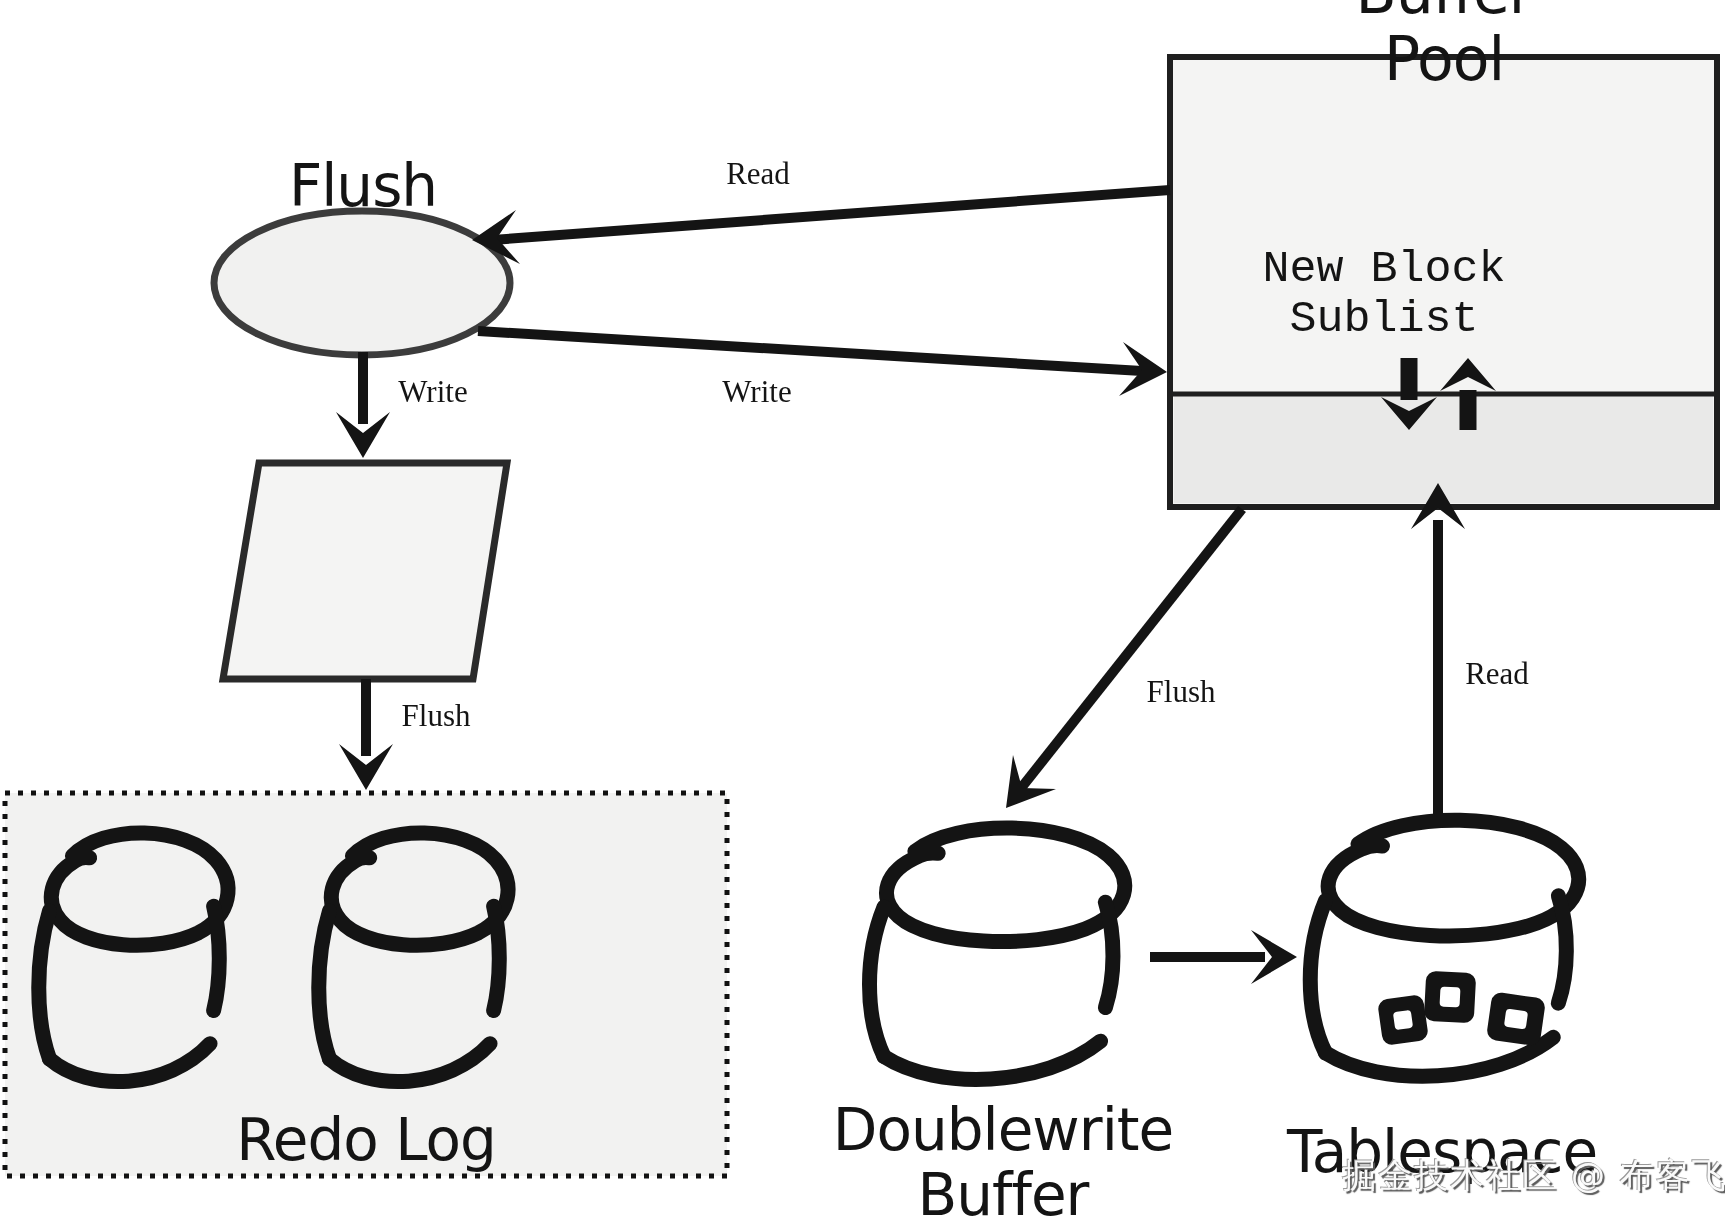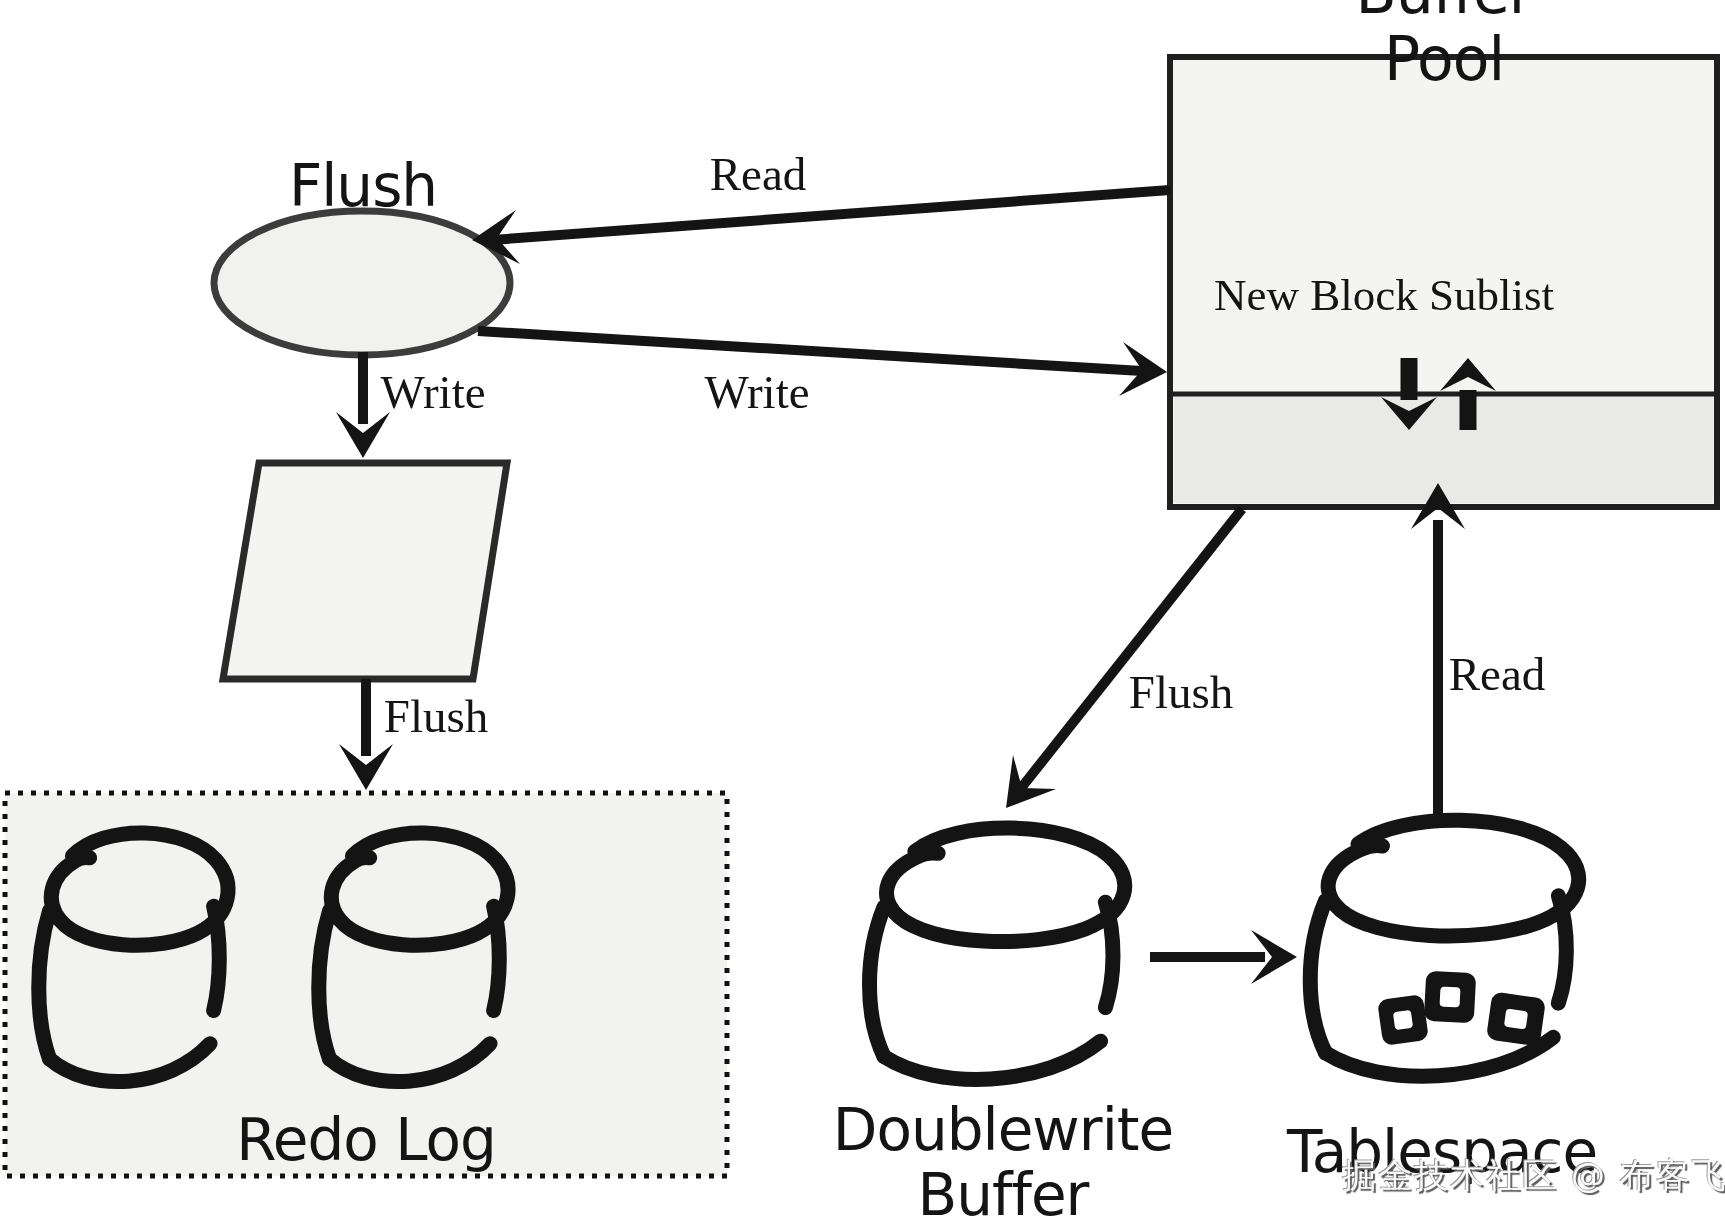--- a/index.html
+++ b/index.html
@@ -20,21 +20,21 @@
     line-height:1.12;
   }
   .lbl.sans{
     font-family:"DejaVu Sans",sans-serif;
     font-size:58px;
     letter-spacing:-1px;
   }
   .lbl.sans.title{font-size:60px;}
   .lbl.serif{
     font-family:"Liberation Serif","DejaVu Serif",serif;
-    font-size:47px;
+    font-size:31px;
   }
   .lbl.serif.sublist{font-size:45px;}
   .lbl.watermark{
     font-size:34px;
     letter-spacing:2px;
     color:#fafafa;
     text-shadow:2px 2px 1px #5a5a5a,-1px -1px 0 #9a9a9a;
     white-space:nowrap;
   }
 </style>
@@ -130,21 +130,21 @@
     </g>
 
     <g stroke="#141414" fill="#141414">
       <line x1="1438" y1="818" x2="1438" y2="520" stroke-width="10"></line>
       <polygon points="1438,483 1465,529 1438,508 1411,529" stroke="none"></polygon>
     </g>
   </svg>
 
   <div class="lbl sans title" style="left:1444px;top:26px;">Buffer Pool</div>
 
-  <div class="lbl serif sublist" style="left:1384px;top:295px;">New Block Sublist</div>
+  <div class="lbl serif sublist" style="left:1384px;top:295px;font-family:Liberation Mono, monospace;">New Block Sublist</div>
 
 
   <div class="lbl sans" style="left:363px;top:186px;">Flush</div>
 
   <div class="lbl serif" style="left:758px;top:174px;">Read</div>
 
   <div class="lbl serif" style="left:757px;top:392px;">Write</div>
 
   <div class="lbl serif" style="left:433px;top:392px;">Write</div>
 

